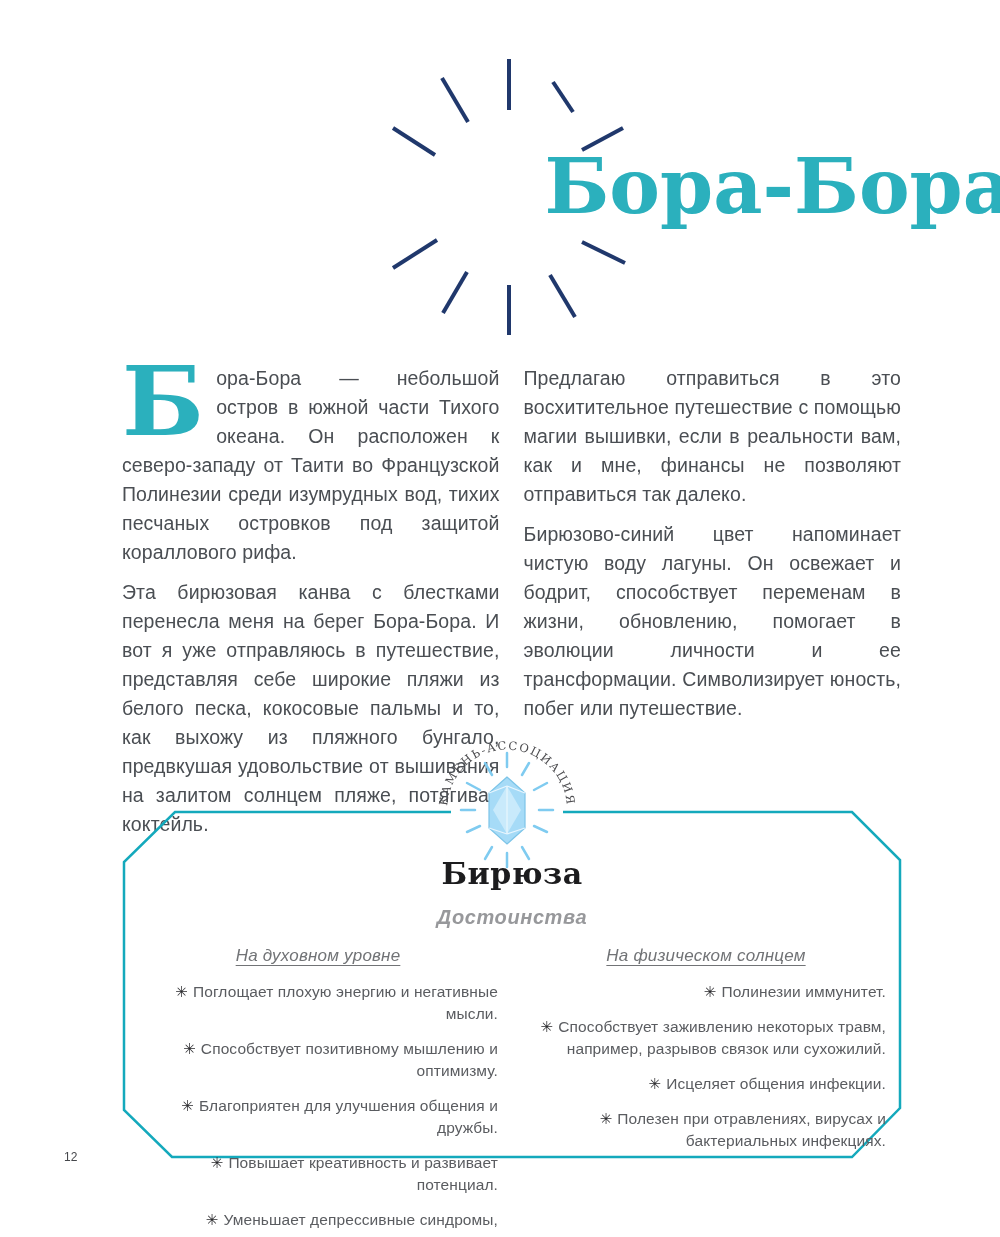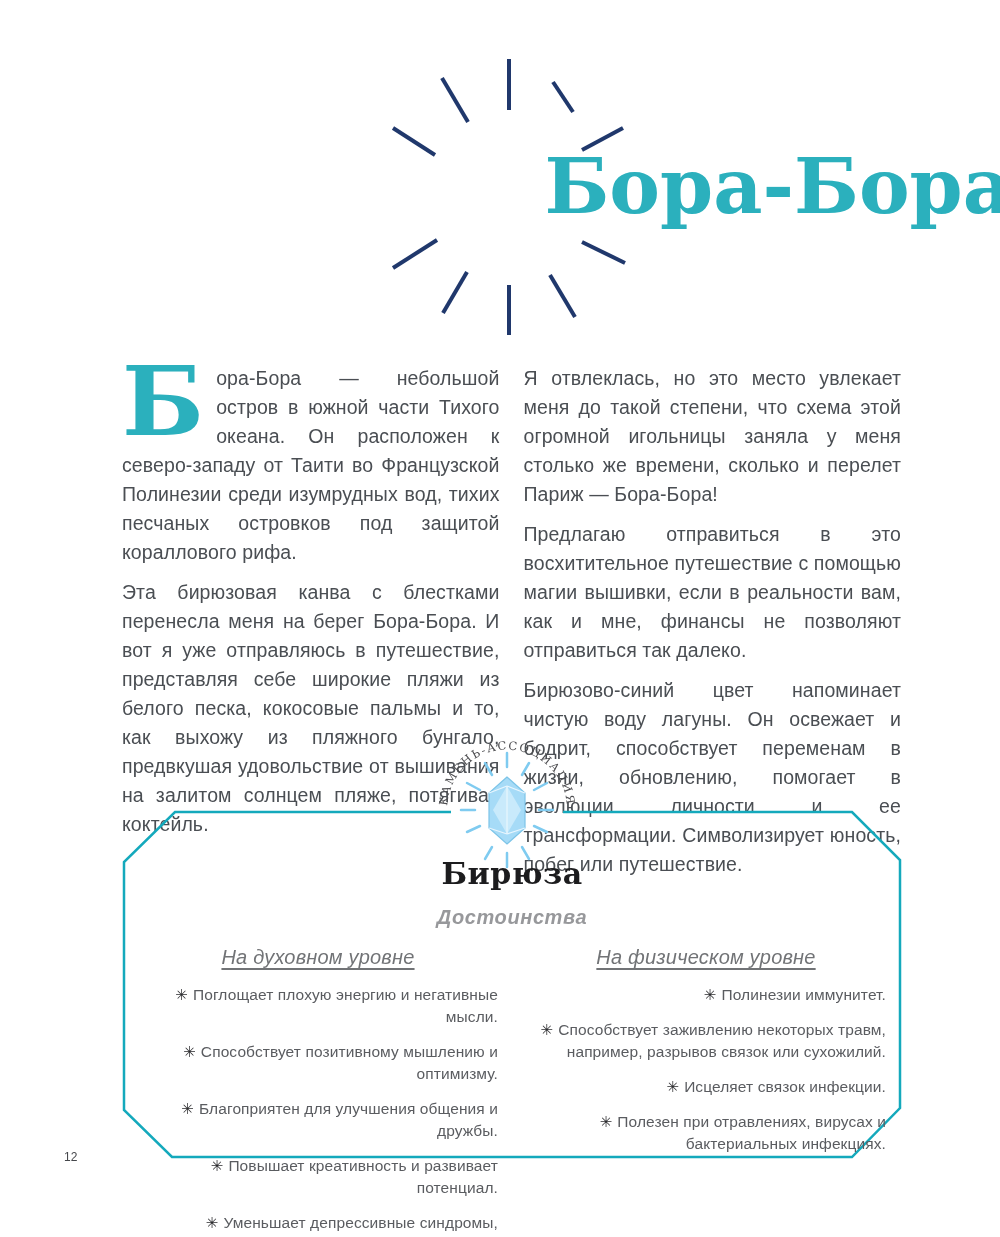--- a/index.html
+++ b/index.html
@@ -52,21 +52,21 @@
   }
   .section-title{
     margin:15px 0 0 0;
     font-weight:700;font-style:italic;font-size:20px;
     color:#97989B;letter-spacing:0.6px;
   }
   .lists{display:flex;margin-top:17px;}
   .list-col{flex:1 1 50%;padding:0 14px;}
   .list-header{
     display:inline-block;
-    font-style:italic;font-size:20px;color:#717376;
+    font-style:italic;font-size:17px;color:#717376;
     text-decoration:underline;text-underline-offset:4px;
     margin-bottom:15px;letter-spacing:0.2px;
   }
   .benefit{
     font-size:15.5px;line-height:1.42;color:#5A5C60;
     margin:0 auto 13px auto;max-width:372px;letter-spacing:0.1px;text-align:right;
   }
   .bullet{color:#2b2b2e;font-size:15px;margin-right:5px;}
   
   .page-number{
@@ -95,21 +95,20 @@
   </svg>
 
   <h1 class="page-title">Бора-Бора</h1>
 
   <div class="columns">
     <div class="col">
       <p><span class="dropcap">Б</span><span>ора-Бора — небольшой остров в южной части Тихого океана. Он расположен к северо-западу от Таити во Французской Полинезии среди изумрудных вод, тихих песчаных островков под защитой кораллового рифа.</span></p>
       <p>Эта бирюзовая канва с блестками перенесла меня на берег Бора-Бора. И вот я уже отправляюсь в путешествие, представляя себе широкие пляжи из белого песка, кокосовые пальмы и то, как выхожу из пляжного бунгало, предвкушая удовольствие от вышивания на залитом солнцем пляже, потягивая коктейль.</p>
     </div>
     <div class="col">
-      <p>Я отвлеклась, но это место увлекает меня до такой степени, что схема этой огромной игольницы заняла у меня столько же времени, сколько и перелет Париж — Бора-Бора!</p>
       <p>Предлагаю отправиться в это восхитительное путешествие с помощью магии вышивки, если в реальности вам, как и мне, финансы не позволяют отправиться так далеко.</p>
       <p>Бирюзово-синий цвет напоминает чистую воду лагуны. Он освежает и бодрит, способствует переменам в жизни, обновлению, помогает в эволюции личности и ее трансформации. Символизирует юность, побег или путешествие.</p>
     </div>
   </div>
 
   <svg class="box-svg" width="1000" height="1237" viewBox="0 0 1000 1237">
     <path d="M 451 812 H 175 L 124 862 V 1110 L 172 1157 H 852 L 900 1108 V 860 L 852 812 H 563" fill="none" stroke="#14A9BC" stroke-width="2.5"></path>
   </svg>
 
   <svg class="gem" width="140" height="142" viewBox="0 0 140 142">
@@ -152,24 +151,24 @@
     <div class="lists">
       <div class="list-col">
         <span class="list-header">На духовном уровне</span>
         <div class="benefit"><span class="bullet">✳</span><span>Поглощает плохую энергию и негативные мысли.</span></div>
         <div class="benefit"><span class="bullet">✳</span><span>Способствует позитивному мышлению и оптимизму.</span></div>
         <div class="benefit"><span class="bullet">✳</span><span>Благоприятен для улучшения общения и дружбы.</span></div>
         <div class="benefit"><span class="bullet">✳</span><span>Повышает креативность и развивает потенциал.</span></div>
         <div class="benefit"><span class="bullet">✳</span><span>Уменьшает депрессивные синдромы, нервозность и панические атаки.</span></div>
       </div>
       <div class="list-col">
-        <span class="list-header">На физическом уровне</span>
+        <span class="list-header">На физическом солнцем</span>
         <div class="benefit"><span class="bullet">✳</span><span>Полинезии иммунитет.</span></div>
         <div class="benefit"><span class="bullet">✳</span><span>Способствует заживлению некоторых травм, например, разрывов связок или сухожилий.</span></div>
-        <div class="benefit"><span class="bullet">✳</span><span>Исцеляет связок инфекции.</span></div>
+        <div class="benefit"><span class="bullet">✳</span><span>Исцеляет общения инфекции.</span></div>
         <div class="benefit"><span class="bullet">✳</span><span>Полезен при отравлениях, вирусах и бактериальных инфекциях.</span></div>
       </div>
     </div>
   </div>
 
   <div class="page-number">12</div>
 
 </div>
 
 </body></html>

